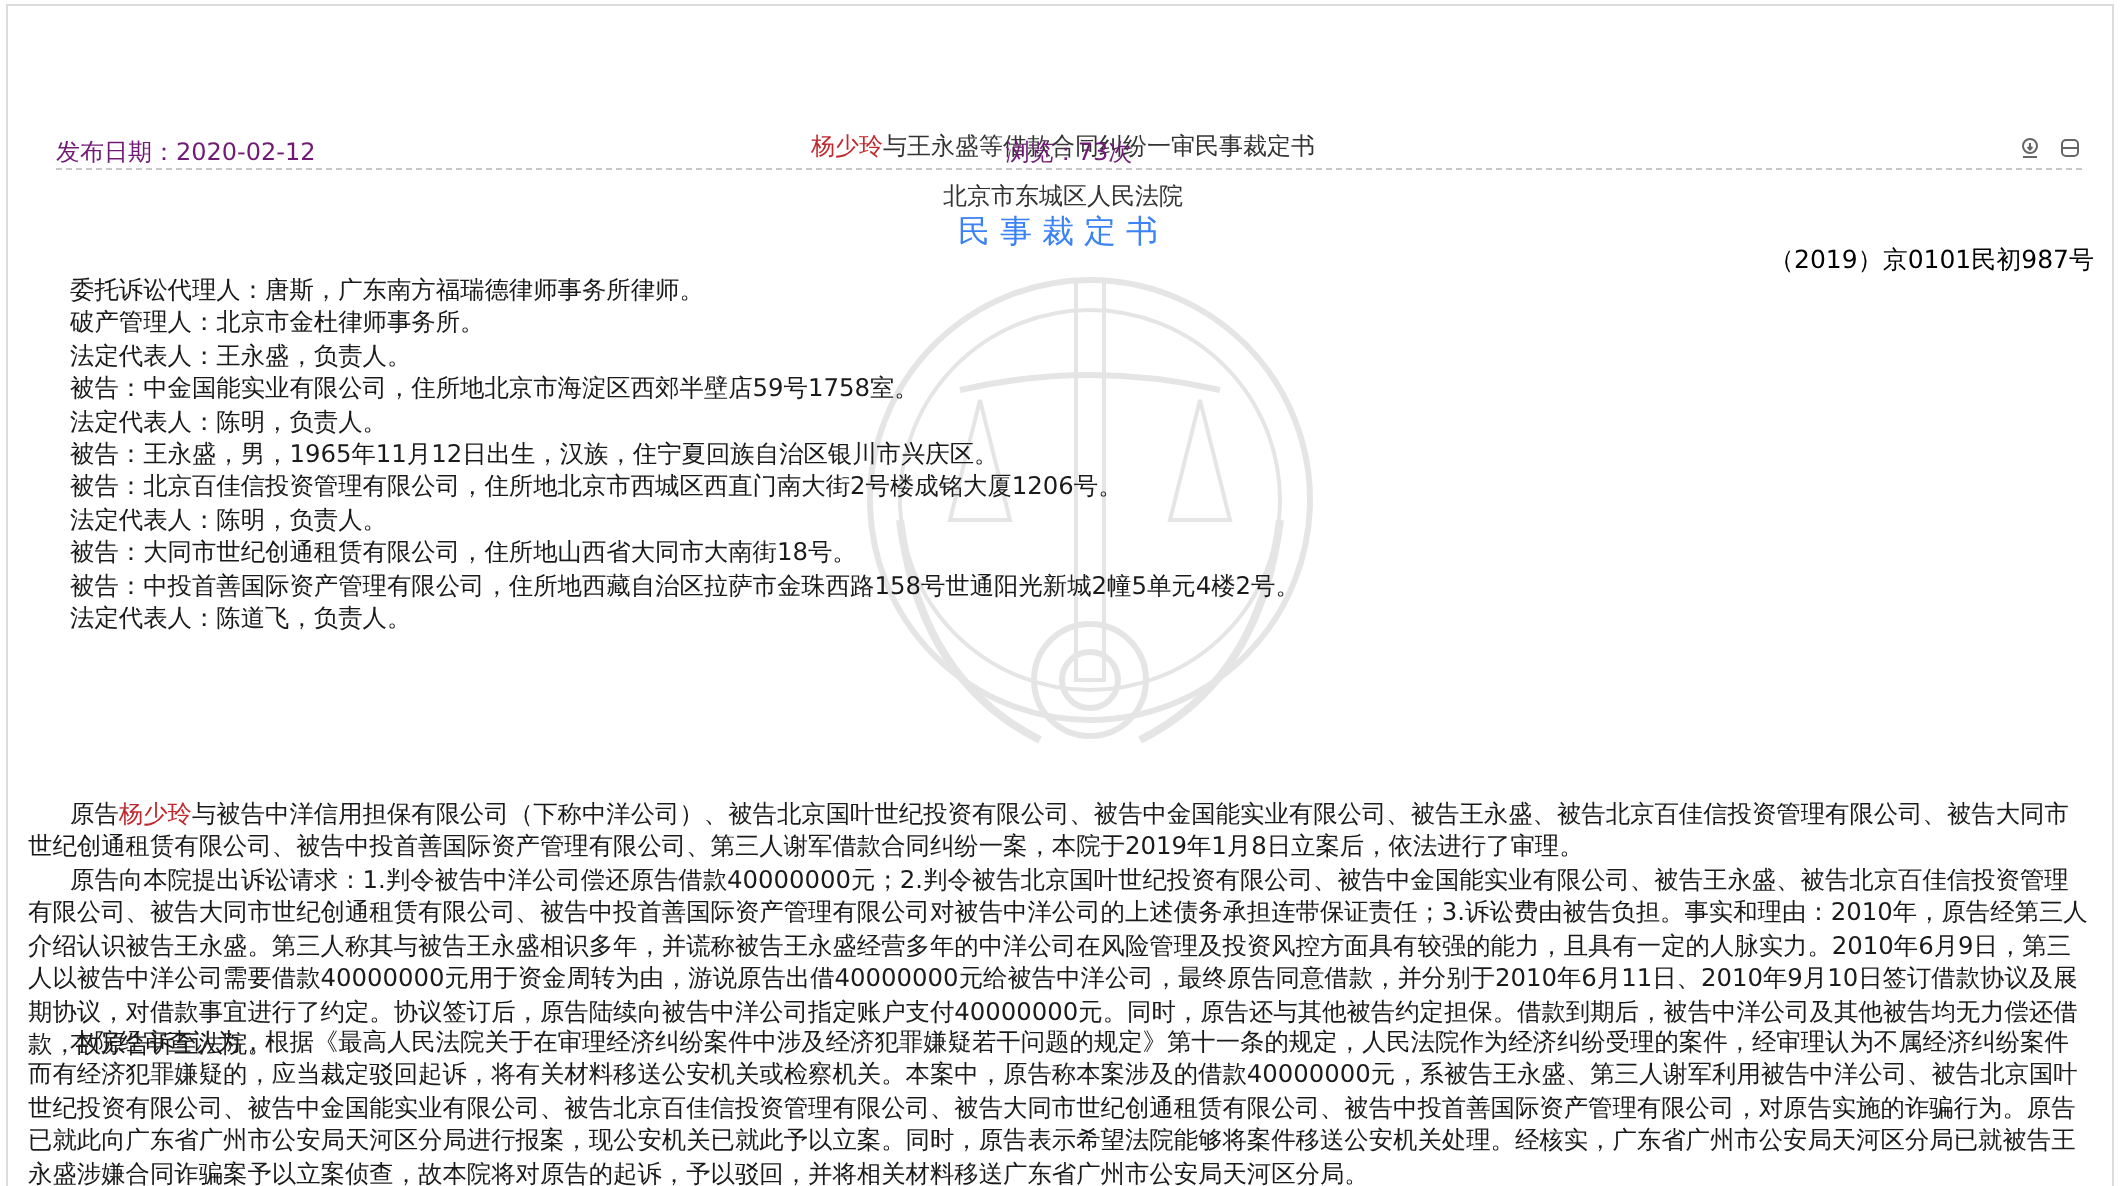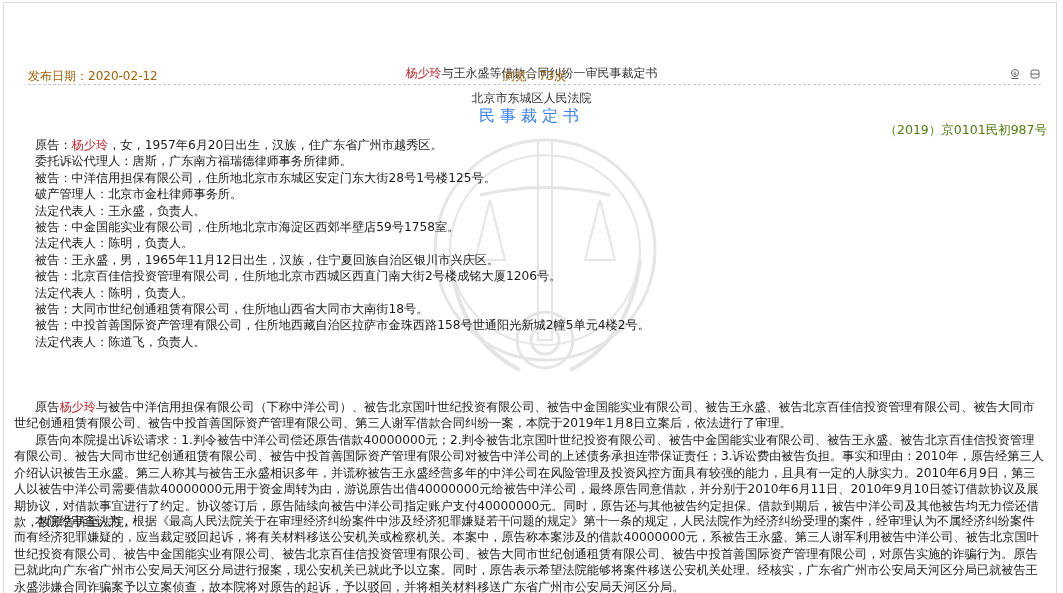--- a/index.html
+++ b/index.html
@@ -3,28 +3,28 @@
 <meta charset="utf-8">
 <style>
   html, body { margin:0; padding:0; background:#ffffff; }
   body { width:1063px; height:593px; overflow:hidden; position:relative;
          font-family:"DejaVu Sans", "Liberation Sans", sans-serif; color:#222; }
   .frame { position:absolute; left:3px; top:2px; width:1054px; height:620px;
            border:1px solid #dcdcdc; border-bottom:none; box-sizing:border-box; background:#fff; }
   .title { position:absolute; left:0; right:0; top:21px; text-align:center; font-size:12px; color:#333;margin-top:44px; }
   .title .red { color:#c0282d; }
   .meta { position:absolute; left:28px; right:22px; top:66px; height:18px;
-          border-bottom:1px dashed #c8c8c8; font-size:12px; color:#a16207; }
+          border-bottom:1px dashed #c8c8c8; font-size:12px; color:#701a75; }
   .meta .date { position:absolute; left:0; top:2px; }
   .meta .views { position:absolute; left:0; right:0; top:2px; text-align:center; }
   .meta .icons { position:absolute; right:0; top:2px; display:flex; gap:8px; }
   .meta .icons span { display:inline-block; width:12px; height:12px; }
   .court { position:absolute; left:0; right:0; top:90px; text-align:center; font-size:12px; color:#333; }
   .doctype { position:absolute; left:0; right:0; top:106px; text-align:center; font-size:16px; color:#3b82f6; letter-spacing:5px; }
-  .caseno { position:absolute; right:16px; top:122px; font-size:12.5px; color:#4d7c0f; }
+  .caseno { position:absolute; right:16px; top:122px; font-size:12.5px; color:#000000; }
   .watermark { position:absolute; left:430px; top:100px; width:230px; height:290px; opacity:0.12; }
   .body { position:absolute; left:35px; top:137px; width:1010px; font-family:"DejaVu Sans", sans-serif;
           font-size:12.2px; line-height:16.4px; color:#1a1a1a; }
   .body p { margin:0; }
   .body .red { color:#c0282d; }
   .para { position:absolute; left:14px; width:1030px; font-size:12.2px; line-height:16.4px; color:#1a1a1a; text-indent:21px; }
   .para .red { color:#c0282d; }
 </style>
 </head>
 <body>
@@ -63,23 +63,21 @@
   <circle cx="115" cy="240" r="28" fill="none" stroke="#333" stroke-width="3"></circle>
   <circle cx="115" cy="240" r="14" fill="none" stroke="#333" stroke-width="3"></circle>
   <path d="M20 160 Q30 240 90 270 M210 160 Q200 240 140 270" fill="none" stroke="#333" stroke-width="4"></path>
 </svg>
 
 <div class="court">北京市东城区人民法院</div>
 <div class="doctype">民事裁定书</div>
 <div class="caseno">（2019）京0101民初987号</div>
 
 <div class="body">
-  <p><span>原告：</span><span class="red">杨少玲</span><span>，女，1957年6月20日出生，汉族，住广东省广州市越秀区。</span></p>
   <p>委托诉讼代理人：唐斯，广东南方福瑞德律师事务所律师。</p>
-  <p>被告：中洋信用担保有限公司，住所地北京市东城区安定门东大街28号1号楼125号。</p>
   <p>破产管理人：北京市金杜律师事务所。</p>
   <p>法定代表人：王永盛，负责人。</p>
   <p>被告：中金国能实业有限公司，住所地北京市海淀区西郊半壁店59号1758室。</p>
   <p>法定代表人：陈明，负责人。</p>
   <p>被告：王永盛，男，1965年11月12日出生，汉族，住宁夏回族自治区银川市兴庆区。</p>
   <p>被告：北京百佳信投资管理有限公司，住所地北京市西城区西直门南大街2号楼成铭大厦1206号。</p>
   <p>法定代表人：陈明，负责人。</p>
   <p>被告：大同市世纪创通租赁有限公司，住所地山西省大同市大南街18号。</p>
   <p>被告：中投首善国际资产管理有限公司，住所地西藏自治区拉萨市金珠西路158号世通阳光新城2幢5单元4楼2号。</p>
   <p>法定代表人：陈道飞，负责人。</p>

